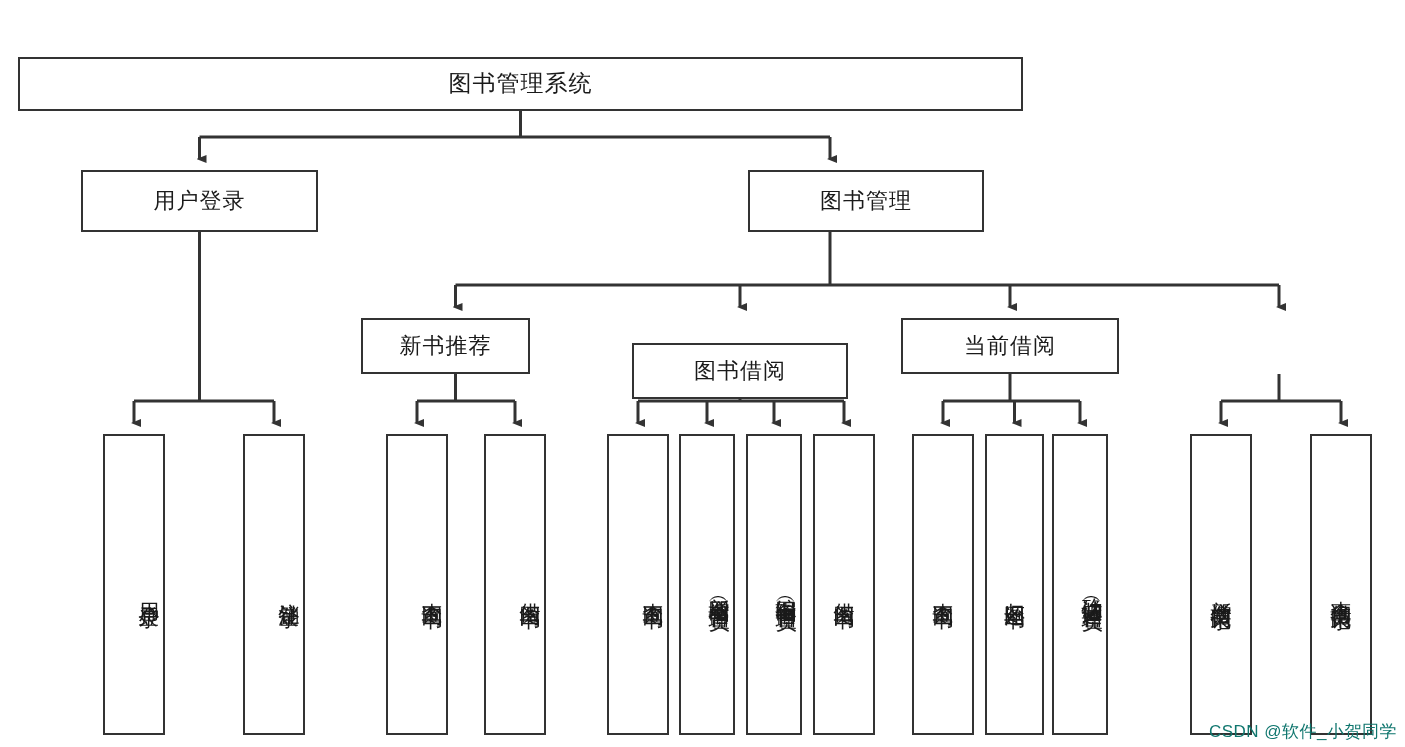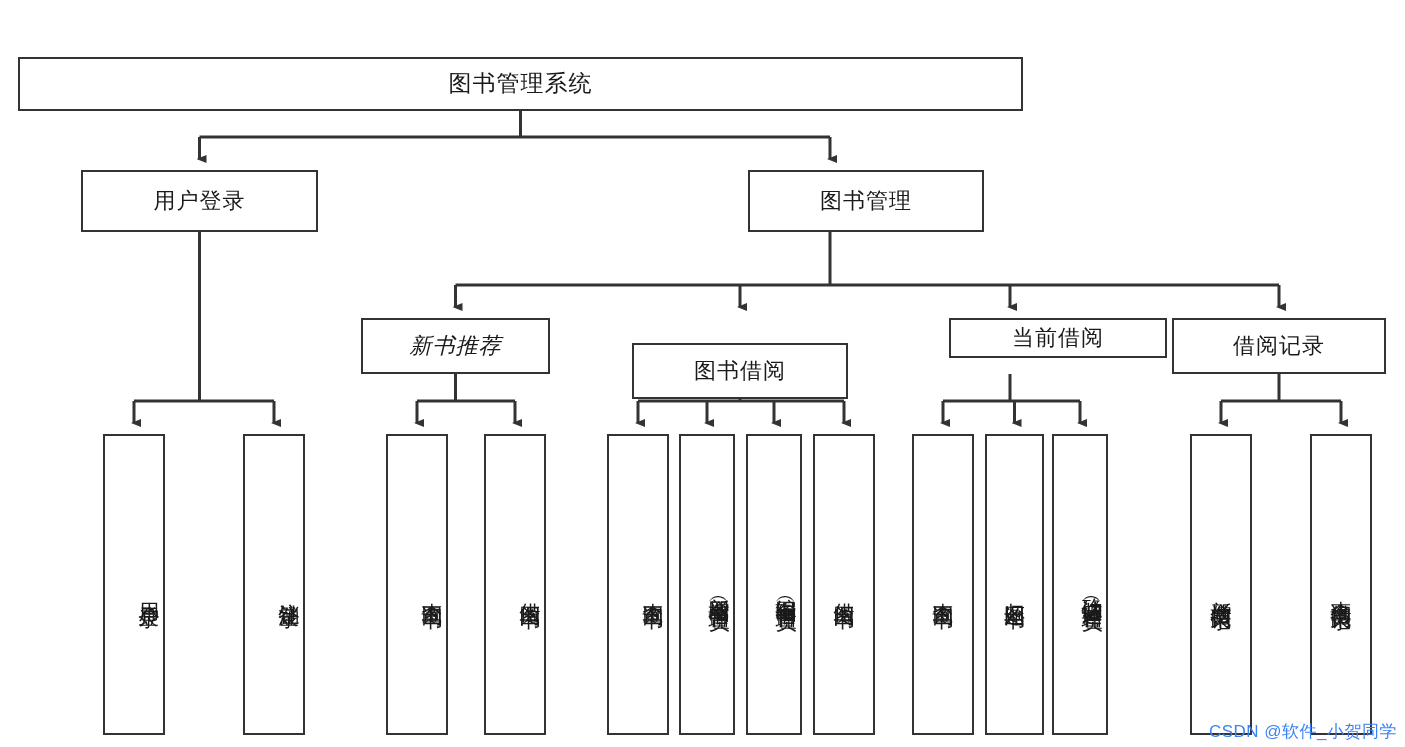--- a/index.html
+++ b/index.html
@@ -60,21 +60,21 @@
     white-space: nowrap;
   }
   .node.vert.mid {
     align-items: center;
   }
   .watermark {
     position: absolute;
     right: 8px;
     bottom: 4px;
     font-size: 17px;
-    color: #3b82f6;
+    color: #0f766e;
     white-space: nowrap;
     letter-spacing: 0.5px;
   }
 </style>
 </head>
 <body>
 
 <div id="diagram-root">
 
   <svg class="wires" viewBox="0 0 1405 747" xmlns="http://www.w3.org/2000/svg">
@@ -124,31 +124,28 @@
     <span>图书管理系统</span>
   </div>
 
   <div class="node horiz" style="left: 81px; top: 170px; width: 237px; height: 62px;">
     <span>用户登录</span>
   </div>
   <div class="node horiz" style="left: 712px; top: 170px; width: 236px; height: 62px; margin-left: 36px;">
     <span>图书管理</span>
   </div>
 
-  <div class="node horiz" style="left: 361px; top: 318px; width: 189px; height: 56px; font-style: italic;">
+  <div class="node horiz" style="left: 361px; top: 318px; width: 169px; height: 56px;">
     <span>新书推荐</span>
   </div>
   <div class="node horiz" style="left: 632px; top: 318px; width: 216px; height: 56px; margin-top: 25px;">
     <span>图书借阅</span>
   </div>
-  <div class="node horiz" style="left: 949px; top: 318px; width: 218px; height: 40px;">
+  <div class="node horiz" style="left: 901px; top: 318px; width: 218px; height: 56px;">
     <span>当前借阅</span>
-  </div>
-  <div class="node horiz" style="left: 1172px; top: 318px; width: 214px; height: 56px;">
-    <span>借阅记录</span>
   </div>
 
   <div class="node vert" style="left: 103px; top: 434px; width: 62px; height: 301px;">
     <span class="vlabel">用户登录</span>
   </div>
   <div class="node vert" style="left: 243px; top: 434px; width: 62px; height: 301px;">
     <span class="vlabel">注销登录</span>
   </div>
   <div class="node vert" style="left: 386px; top: 434px; width: 62px; height: 301px;">
     <span class="vlabel">查询图书</span>

